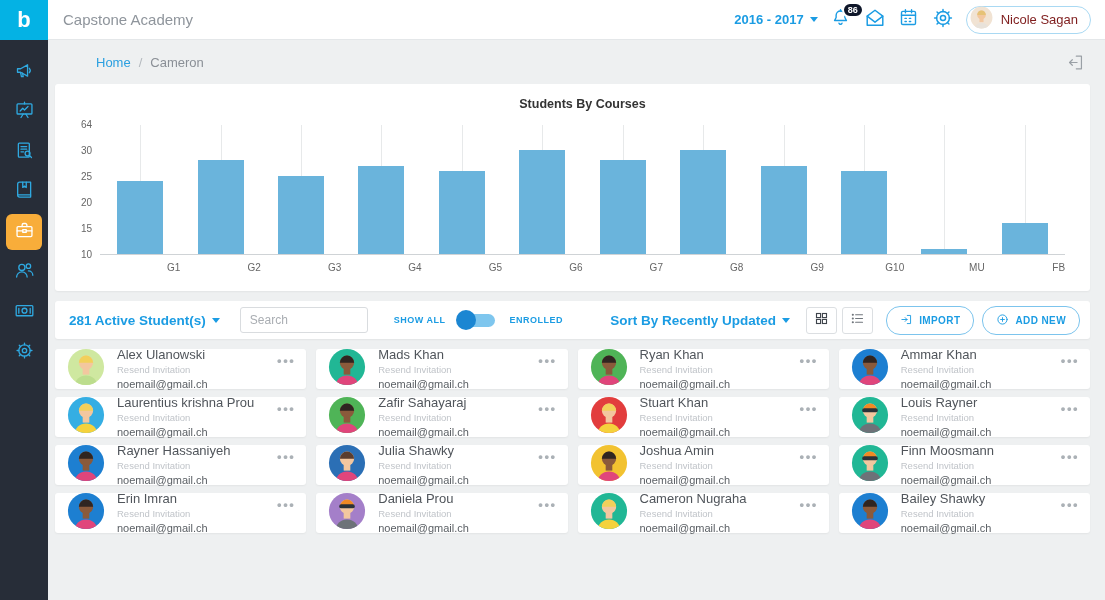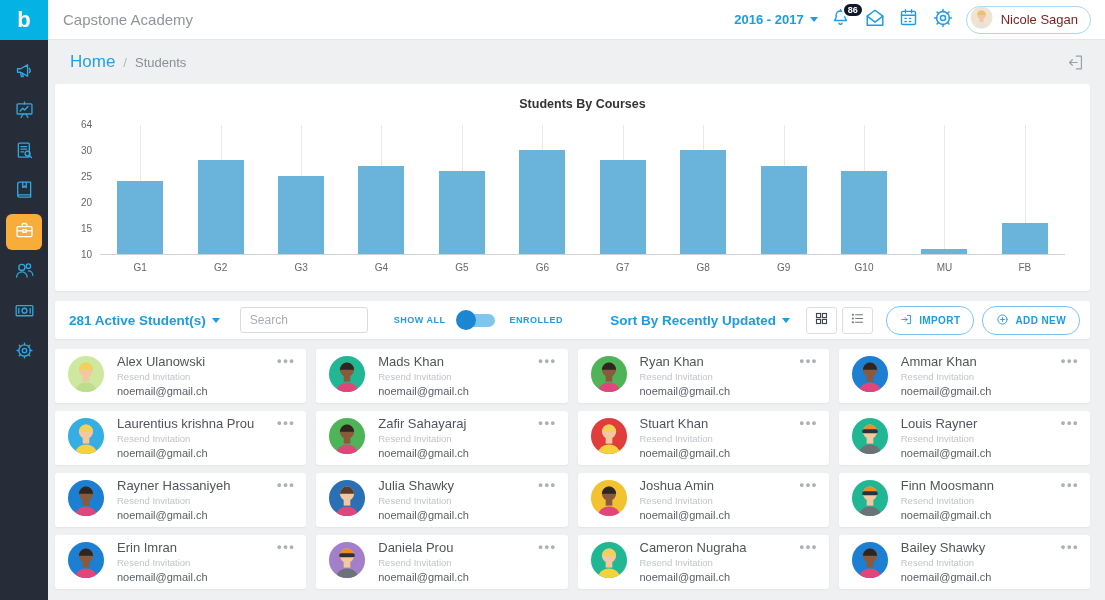--- a/index.html
+++ b/index.html
@@ -29,41 +29,41 @@
              display:flex; flex-direction:column; align-items:center; padding-top:14px; }
   .side-item { width:36px; height:36px; margin-bottom:4px; border-radius:6px;
                display:flex; align-items:center; justify-content:center; cursor:pointer; }
   .side-item svg { stroke:#2fa9e1; fill:none; stroke-width:1.5; stroke-linecap:round; stroke-linejoin:round; }
   .side-item.active { background:#f8ad3a; }
   .side-item.active svg { stroke:#fff; }
 
   
   .main { position:absolute; top:40px; left:48px; right:0; bottom:0; overflow:hidden; }
   .breadcrumb-bar { height:44px; display:flex; align-items:center; padding:0 20px 0 22px; }
-  .bc-home { color:#2a9fe0; font-size:17px; cursor:pointer; }
+  .bc-home { color:#2a9fe0; font-size:13px; cursor:pointer;margin-left:26px; }
   .bc-sep { color:#b4b9be; font-size:13px; margin:0 8px; }
   .bc-current { color:#8a8f96; font-size:13px; }
   .bc-exit { margin-left:auto; cursor:pointer; display:flex; }
   .bc-exit svg { stroke:#9aa0a6; fill:none; stroke-width:1.5; stroke-linecap:round; stroke-linejoin:round; }
 
   .content { padding:0 15px 0 7px; }
   .card-panel { background:#fff; border-radius:3px; box-shadow:0 1px 2px rgba(0,0,0,0.05); }
 
   
   .chart-card { height:207px; padding:13px 25px 0 45px; position:relative; }
   .chart-title { text-align:center; font-size:12.5px; font-weight:bold; color:#333; margin-bottom:14px; }
   .chart-wrap { position:relative; height:155px; }
   .chart-yaxis { position:absolute; left:-34px; top:0; width:26px; height:130px; }
   .ytick { position:absolute; right:0; font-size:10px; color:#666; }
   .chart-plot { position:relative; height:130px; display:flex; border-bottom:1px solid #cfd3d6; }
   .chart-col { flex:1; position:relative; display:flex; align-items:flex-end; justify-content:center; }
   .gridline { position:absolute; left:50%; top:0; bottom:0; width:1px; background:#e7e9ea; }
   .bar { width:46px; background:#6ab4dc; position:relative; z-index:1; }
   .chart-xlabels { display:flex; height:24px; align-items:center; }
-  .xtick { flex:1; text-align:center; font-size:10px; color:#666; }
+  .xtick { flex:1; text-align:right; font-size:10px; color:#666; }
 
   
   .toolbar { margin-top:10px; height:38px; display:flex; align-items:center; padding:0 10px 0 14px; }
   .active-count { color:#1b9ce3; font-weight:bold; font-size:13.5px; cursor:pointer; display:flex; align-items:center; }
   .search-input { margin-left:20px; width:128px; height:26px; border:1px solid #d9dcdf; border-radius:3px;
                   padding:0 9px; font-size:12px; color:#555; font-family:"Liberation Sans", sans-serif; outline:none; }
   .search-input::placeholder { color:#a9adb2; }
   .switch-group { display:flex; align-items:center; margin-left:26px; gap:14px; }
   .switch-label { color:#1b9ce3; font-size:9px; font-weight:bold; letter-spacing:0.5px; }
   .toggle { width:36px; height:13px; background:#7ec6ee; border-radius:7px; position:relative; cursor:pointer; }
@@ -74,21 +74,21 @@
               display:flex; align-items:center; justify-content:center; cursor:pointer; margin-right:5px; }
   .view-btn svg { stroke-width:1.8; stroke-linecap:round; fill:none; }
   .pill-btn { display:flex; align-items:center; gap:6px; border:1px solid #7cc4ed; border-radius:14px;
               color:#1b9ce3; font-size:10px; font-weight:bold; letter-spacing:0.4px; padding:6px 13px;
               background:#fff; cursor:pointer; margin-left:8px; }
   .pill-btn svg { stroke:#1b9ce3; fill:none; stroke-width:1.7; stroke-linecap:round; stroke-linejoin:round; }
 
   
   .students-grid { margin-top:10px; display:grid; grid-template-columns:repeat(4, 1fr); gap:8px 10px; }
   .student-card { background:#fff; border-radius:3px; box-shadow:0 1px 2px rgba(0,0,0,0.05);
-                  height:54px; position:relative; display:flex; align-items:center; padding-left:12px; }
+                  height:40px; position:relative; display:flex; align-items:center; padding-left:12px; }
   .student-info { margin-left:12px; line-height:1; }
   .student-name { font-size:13px; color:#50555b; }
   .resend-link { font-size:9.5px; color:#c0c4c9; margin:4px 0; cursor:pointer; }
   .student-email { font-size:11px; color:#5a5f64; }
   .card-menu { position:absolute; top:4px; right:11px; color:#abb1b6; font-size:13px; font-weight:bold;
                letter-spacing:1.5px; cursor:pointer; }
 </style>
 </head>
 <body>
 
@@ -219,21 +219,21 @@
           <path d="M12 3.5v2M12 18.5v2M3.5 12h2M18.5 12h2M6 6l1.4 1.4M16.6 16.6L18 18M18 6l-1.4 1.4M7.4 16.6L6 18"></path>
         </svg></span>
     </div>
   </div>
 
 <div class="main">
 
   <div class="breadcrumb-bar">
     <span class="bc-home">Home</span>
     <span class="bc-sep">/</span>
-    <span class="bc-current">Students</span>
+    <span class="bc-current">Cameron</span>
     <span class="bc-exit">
       <svg width="19" height="19" viewBox="0 0 24 24">
           <path d="M13 4h6.5v16H13"></path>
           <path d="M4.5 12H14"></path>
           <path d="M8 8.5L4.5 12L8 15.5"></path>
         </svg>
     </span>
   </div>
 
   <div class="content">

